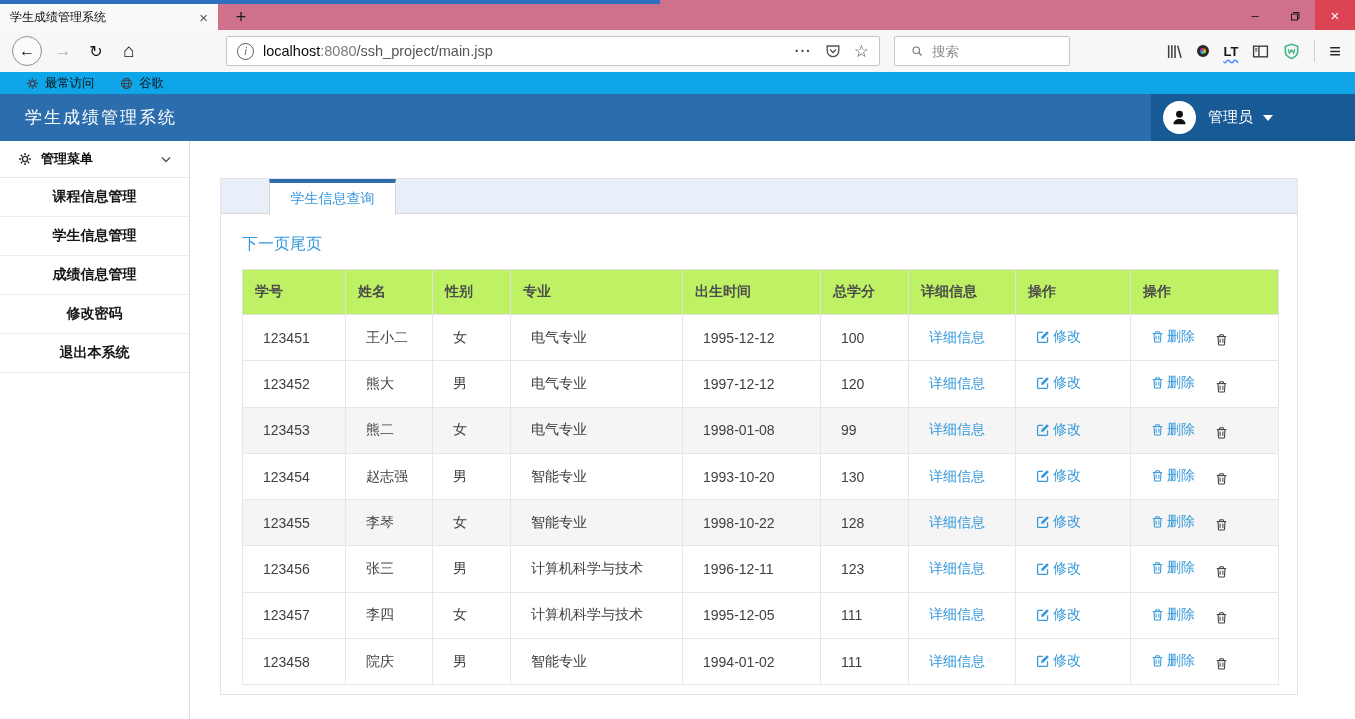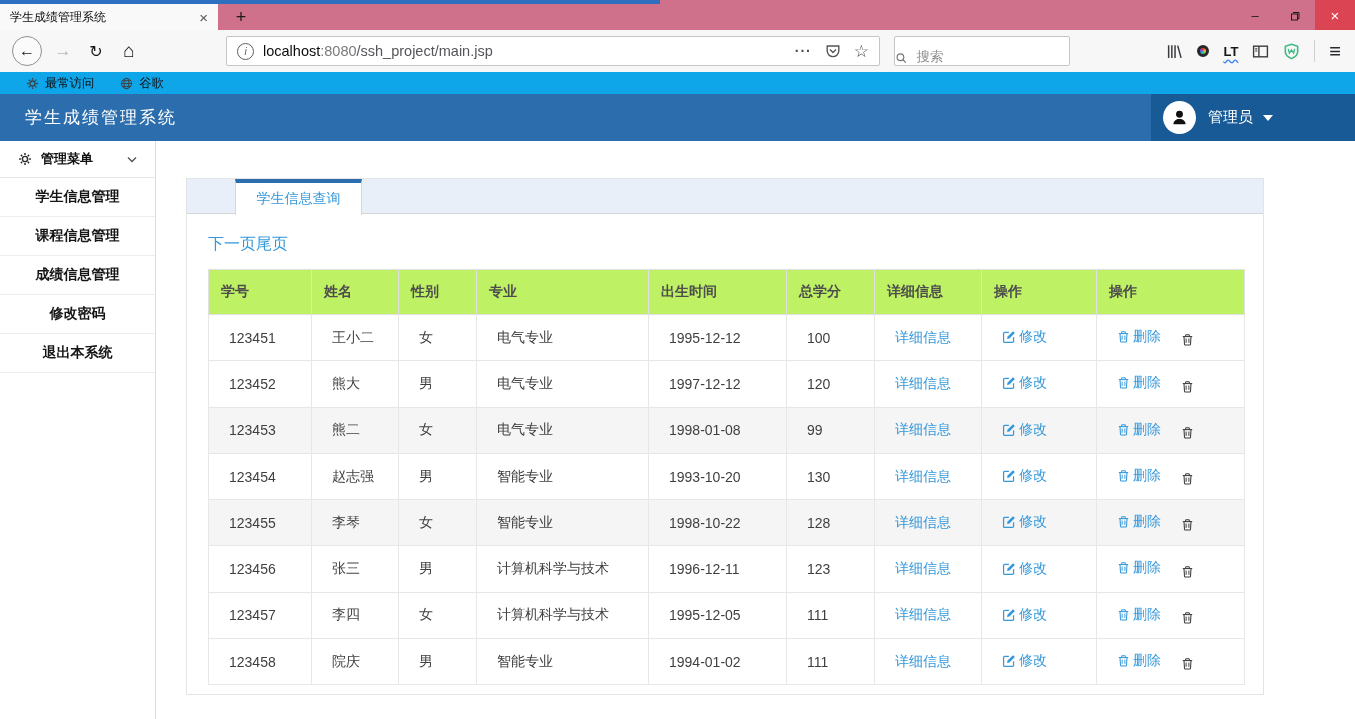--- a/index.html
+++ b/index.html
@@ -36,21 +36,21 @@
   .info-icon { width:17px; height:17px; border:1px solid #5c5c5e; border-radius:50%;
     display:flex; align-items:center; justify-content:center; font-size:10px; font-style:italic;
     color:#5c5c5e; margin-right:9px; flex:0 0 auto; }
   .url-host { color:#0c0c0d; }
   .url-port { color:#7a7a7c; }
   .url-path { color:#55555a; }
   .url-actions { margin-left:auto; display:flex; align-items:center; gap:13px; }
   .dots-icon { font-weight:bold; letter-spacing:1px; color:#4a4a4c; font-size:14px; }
   .star-icon { font-size:17px; color:#4a4a4c; }
   .searchbox { margin-left:14px; width:176px; height:30px; background:#fff;
-    border:1px solid #c5c5c7; border-radius:2px; display:flex; align-items:flex-end; padding:0 0; }
+    border:1px solid #c5c5c7; border-radius:2px; display:flex; align-items:center; padding:0 16px; }
   .search-input { border:none; outline:none; width:100%; font-size:13.5px; margin-left:7px;
     font-family:inherit; color:#333; }
   .search-input::placeholder { color:#8c8c8f; }
   .toolbar-right { margin-left:auto; display:flex; align-items:center; gap:14px; padding-right:4px; }
   .wheel-icon { width:12px; height:12px; border-radius:50%; border:3px solid #28282b;
     background:conic-gradient(#e03333,#ee8f2d,#ded32f,#3dbf57,#2bc6c6,#3b6fe0,#b43fd0,#e03333); }
   .lt-icon { font-weight:800; font-size:13px; color:#17171a;
     text-decoration:underline; text-decoration-style:wavy; text-decoration-color:#3b82f6;
     text-underline-offset:3px; }
   .vdivider { width:1px; height:22px; background:#d0d0d2; }
@@ -68,21 +68,21 @@
   .adminbox { position:absolute; right:0; top:0; width:204px; height:47px; background:#175a96;
     display:flex; align-items:center; padding-left:12px; }
   .avatar { width:33px; height:33px; border-radius:50%; background:#fff;
     display:flex; align-items:center; justify-content:center; }
   .admin-label { color:#fff; font-size:15px; margin-left:12px; }
   .caret-down { width:0; height:0; border-left:5px solid transparent; border-right:5px solid transparent;
     border-top:6px solid #fff; margin-left:10px; }
 
   
   .page { flex:1; display:flex; background:#fff; min-height:0; }
-  .sidebar { width:156px; border-right:1px solid #ddd; flex:0 0 auto; }
+  .sidebar { width:190px; border-right:1px solid #ddd; flex:0 0 auto; }
   .menu-header { height:37px; display:flex; align-items:center; padding:0 18px;
     border-bottom:1px solid #e8e8e8; }
   .menu-header-label { font-size:13px; font-weight:bold; color:#111; margin-left:9px; }
   .menu-chevron { margin-left:auto; display:flex; }
   .menu-item { height:39px; display:flex; align-items:center; justify-content:center;
     font-size:14px; font-weight:bold; color:#161616; border-bottom:1px solid #ededee; }
 
   .main { flex:1; padding:37px 0 0 30px; }
   .panel { width:1078px; height:517px; border:1px solid #e4e4e4; background:#fff; }
 
@@ -233,22 +233,22 @@
               <path d="M8 1.2v2.1M8 12.7v2.1M1.2 8h2.1M12.7 8h2.1M3.3 3.3l1.5 1.5M11.2 11.2l1.5 1.5M12.7 3.3l-1.5 1.5M4.8 11.2l-1.5 1.5"></path>
             </g>
           </svg>
         <span class="menu-header-label">管理菜单</span>
         <span class="menu-chevron">
           <svg width="10" height="7" viewBox="0 0 10 6">
               <path d="M1 1l4 4 4-4" fill="none" stroke="#555" stroke-width="1.4"></path>
             </svg>
         </span>
       </div>
+      <div class="menu-item">课程信息管理</div>
       <div class="menu-item">学生信息管理</div>
-      <div class="menu-item">课程信息管理</div>
       <div class="menu-item">成绩信息管理</div>
       <div class="menu-item">修改密码</div>
       <div class="menu-item">退出本系统</div>
     </div>
 
     <div class="main">
       <div class="panel">
         <div class="tabstrip">
           <div class="ctab ctab-active">学生信息查询</div>
         </div>

